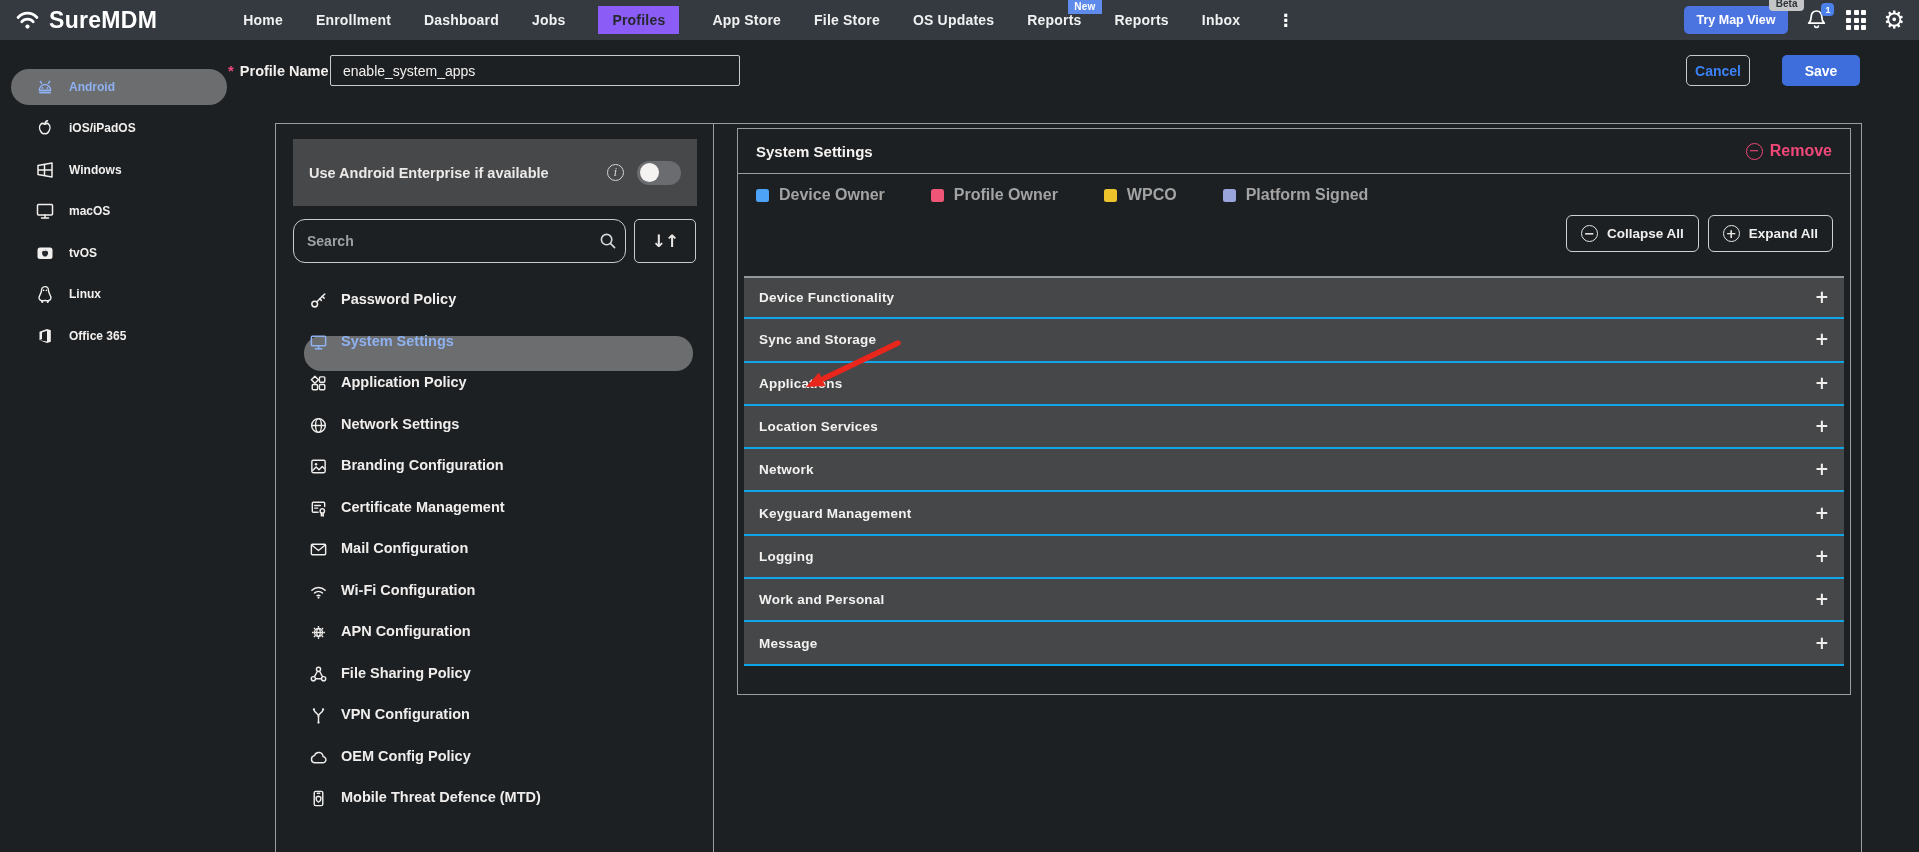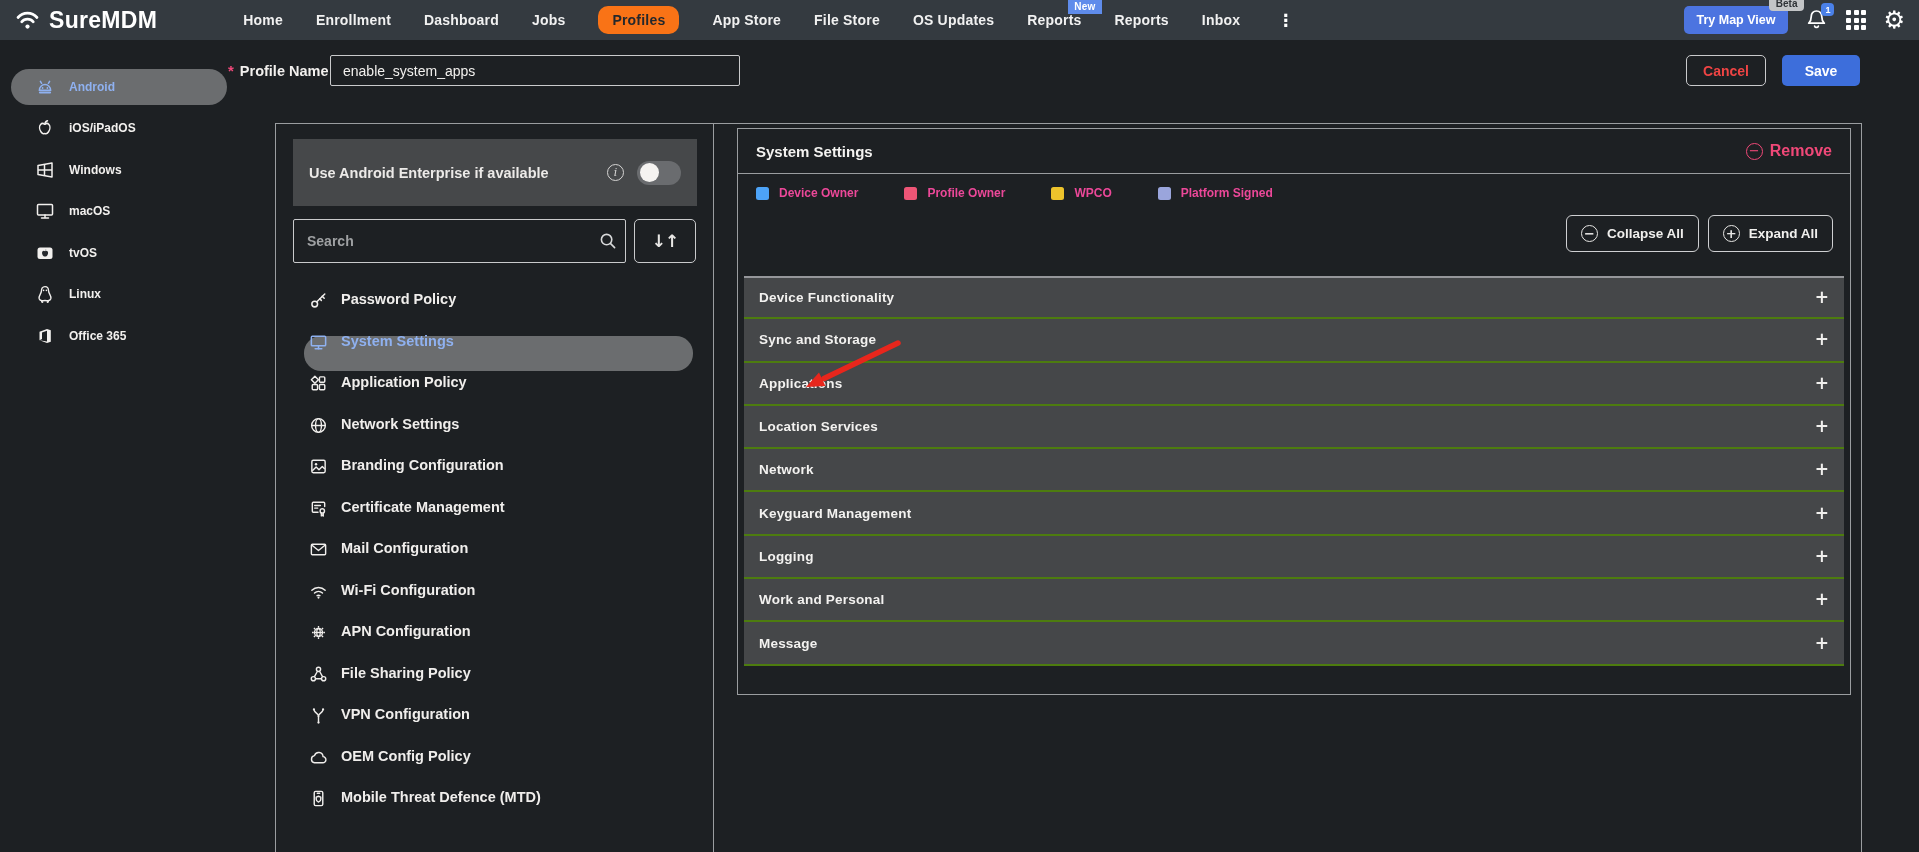--- a/index.html
+++ b/index.html
@@ -13,21 +13,21 @@
 
   
   .topbar {
     position:absolute; left:0; top:0; width:1919px; height:40px;
     background:#343a40; display:flex; align-items:center; z-index:20;justify-content:flex-end;
   }
   .brand { display:flex; align-items:center; gap:8px; margin-left:14px; cursor:pointer; }
   .brand-name { font-size:23px; font-weight:700; color:#fff; letter-spacing:.3px; }
   .nav { display:flex; align-items:center; gap:33px; margin-left:86px; }
   .nav-item { position:relative; font-size:14px; font-weight:700; color:#f1f1f1; cursor:pointer; white-space:nowrap; letter-spacing:.2px; }
-  .nav-item.active { background:#f97316; color:#24282c; padding:6px 14px; border-radius:10px; }
+  .nav-item.active { background:#8b5cf6; color:#24282c; padding:6px 14px; border-radius:0; }
   .badge-new {
     position:absolute; top:-13px; right:-20px; background:#5f8ceb; color:#fff;
     font-size:10px; font-weight:700; padding:2px 6px; border-radius:0;
   }
   .kebab { font-size:17px; font-weight:700; color:#fff; cursor:pointer; font-family:"DejaVu Sans",sans-serif; padding:0 4px; }
   .topbar-right { margin-left:auto; display:flex; align-items:center; gap:17px; padding-right:14px; }
   .try-map {
     position:relative; background:#4c74e0; color:#fff; font-size:12.5px; font-weight:700;
     padding:7px 13px; border-radius:5px; cursor:pointer; white-space:nowrap;
   }
@@ -63,22 +63,22 @@
   .req-star { color:#f0487a; font-size:15px; font-weight:700; }
   .profile-label { font-size:14.5px; font-weight:700; color:#f2f0ee; }
   .profile-input {
     position:absolute; left:330px; top:55px; width:410px; height:31px;
     background:transparent; border:1px solid #c9cacc; border-radius:2px;
     color:#f2f0ee; font-size:14px; padding:0 12px; outline:none;
     font-family:"Liberation Sans",sans-serif;
   }
   .btn { display:flex; align-items:center; justify-content:center; cursor:pointer;
     font-size:14px; font-weight:700; border-radius:5px; }
-  .btn-cancel { position:absolute; left:1686px; top:55px; width:80px; height:31px;
-    border:1px solid #c9cacc; color:#ef4444; background:transparent; }
+  .btn-cancel { position:absolute; left:1686px; top:55px; width:64px; height:31px;
+    border:1px solid #c9cacc; color:#3b82f6; background:transparent; }
   .btn-save { position:absolute; left:1782px; top:55px; width:78px; height:31px;
     background:#3d6edb; color:#fff; border:none;text-align:right; }
 
   
   .content-panel {
     position:absolute; left:275px; top:123px; width:1587px; height:745px;
     border:1px solid #9a9da0;
   }
   .settings-col { position:absolute; left:0; top:0; bottom:0; width:438px; border-right:1px solid #9a9da0; }
   .ae-box {
@@ -88,21 +88,21 @@
   .ae-label { font-size:14.5px; font-weight:700; color:#eceae8; flex:1; }
   .info-icon {
     width:17px; height:17px; border:1.4px solid #d5d4d3; border-radius:50%;
     color:#d5d4d3; font-size:11px; display:flex; align-items:center; justify-content:center;
     font-family:"DejaVu Serif",serif; font-style:italic; cursor:pointer; flex:none;
   }
   .toggle { width:44px; height:24px; background:#6a6c6f; border-radius:12px; position:relative; cursor:pointer; flex:none; }
   .toggle .knob { position:absolute; left:3px; top:2.5px; width:19px; height:19px; background:#f5f3f1; border-radius:50%; }
   .search-input {
     position:absolute; left:17px; top:95px; width:333px; height:44px;
-    background:transparent; border:1px solid #c9cacc; border-radius:2px;
+    background:transparent; border:1px solid #c9cacc; border-radius:12px;
     color:#f2f0ee; font-size:14px; font-weight:700; padding:0 36px 0 13px; outline:none;
     font-family:"Liberation Sans",sans-serif;
   }
   .search-input::placeholder { color:#9fa1a3; font-weight:700; }
   .search-glyph { position:absolute; left:322px; top:107px; pointer-events:none; }
   .sort-btn {
     position:absolute; left:358px; top:95px; width:62px; height:44px;
     border:1px solid #c9cacc; border-radius:5px; display:flex; align-items:center; justify-content:center;
     color:#e8e7e5; cursor:pointer; font-family:"DejaVu Sans",sans-serif; font-size:17px; font-weight:700;
     letter-spacing:-1px;
@@ -128,29 +128,29 @@
   .remove-link .circle-ic { border-color:#f04878; color:#f04878; }
   .remove-text { font-size:16px; font-weight:700; }
   .circle-ic {
     width:17px; height:17px; border:1.5px solid #e8e7e5; border-radius:50%; color:#e8e7e5;
     display:flex; align-items:center; justify-content:center; font-size:13px; line-height:1;
     font-family:"DejaVu Sans",sans-serif; flex:none; padding-bottom:1px;
   }
   .legend-row { position:absolute; left:18px; top:57px; display:flex; align-items:center; gap:46px; }
   .legend-item { display:flex; align-items:center; gap:10px; }
   .legend-swatch { width:13px; height:13px; border-radius:2.5px; }
-  .legend-label { font-size:12px; font-weight:700; color:#ec4899; }
+  .legend-label { font-size:16px; font-weight:700; color:#a3a3a3; }
   .panel-btns { position:absolute; right:17px; top:86px; display:flex; gap:9px; }
   .panel-btn {
     display:flex; align-items:center; gap:9px; border:1px solid #cfd0d2; border-radius:6px;
     padding:9px 14px; cursor:pointer; color:#f0efed; font-size:13.5px; font-weight:700;
   }
   .accordion { position:absolute; left:6px; right:6px; top:147px; }
   .acc-row {
-    height:43.3px; background:#454749; border-bottom:2px solid #4d7c0f;
+    height:43.3px; background:#454749; border-bottom:2px solid #0ea5e9;
     display:flex; align-items:center; padding:0 15px; cursor:pointer;
   }
   .acc-row:first-child { border-top:2px solid #95969a; }
   .acc-label { font-size:13.5px; font-weight:700; color:#f3f2f0; letter-spacing:.2px; }
   .acc-plus { margin-left:auto; font-size:17px; font-weight:700; color:#f0efed; font-family:"DejaVu Sans",sans-serif; line-height:1; }
 
   .annot-arrow { position:absolute; left:780px; top:320px; z-index:30; pointer-events:none; }
 </style>
 </head>
 <body>

